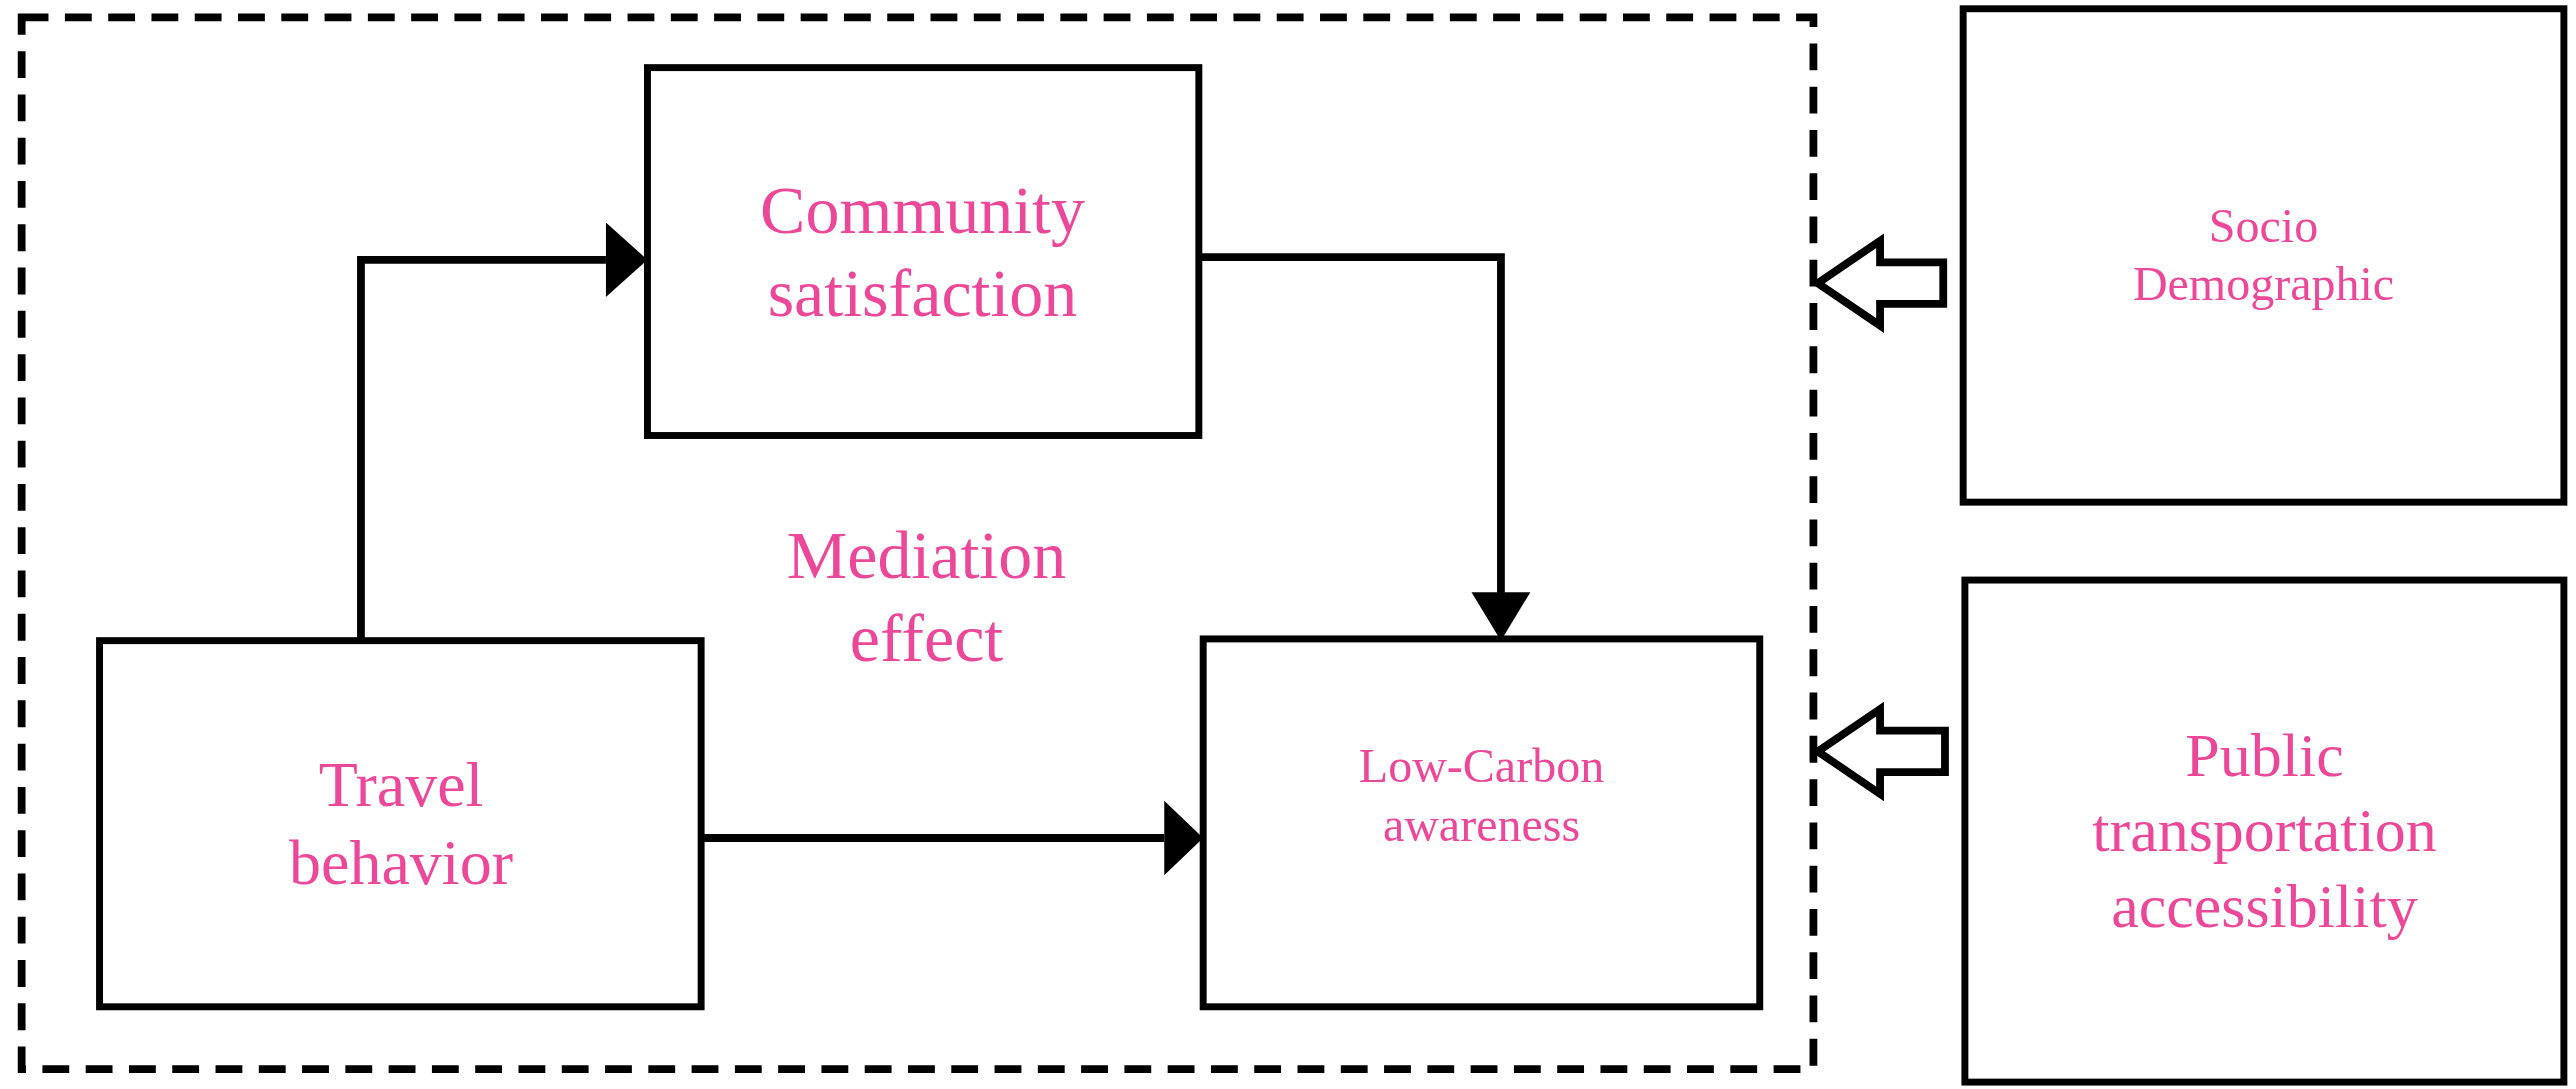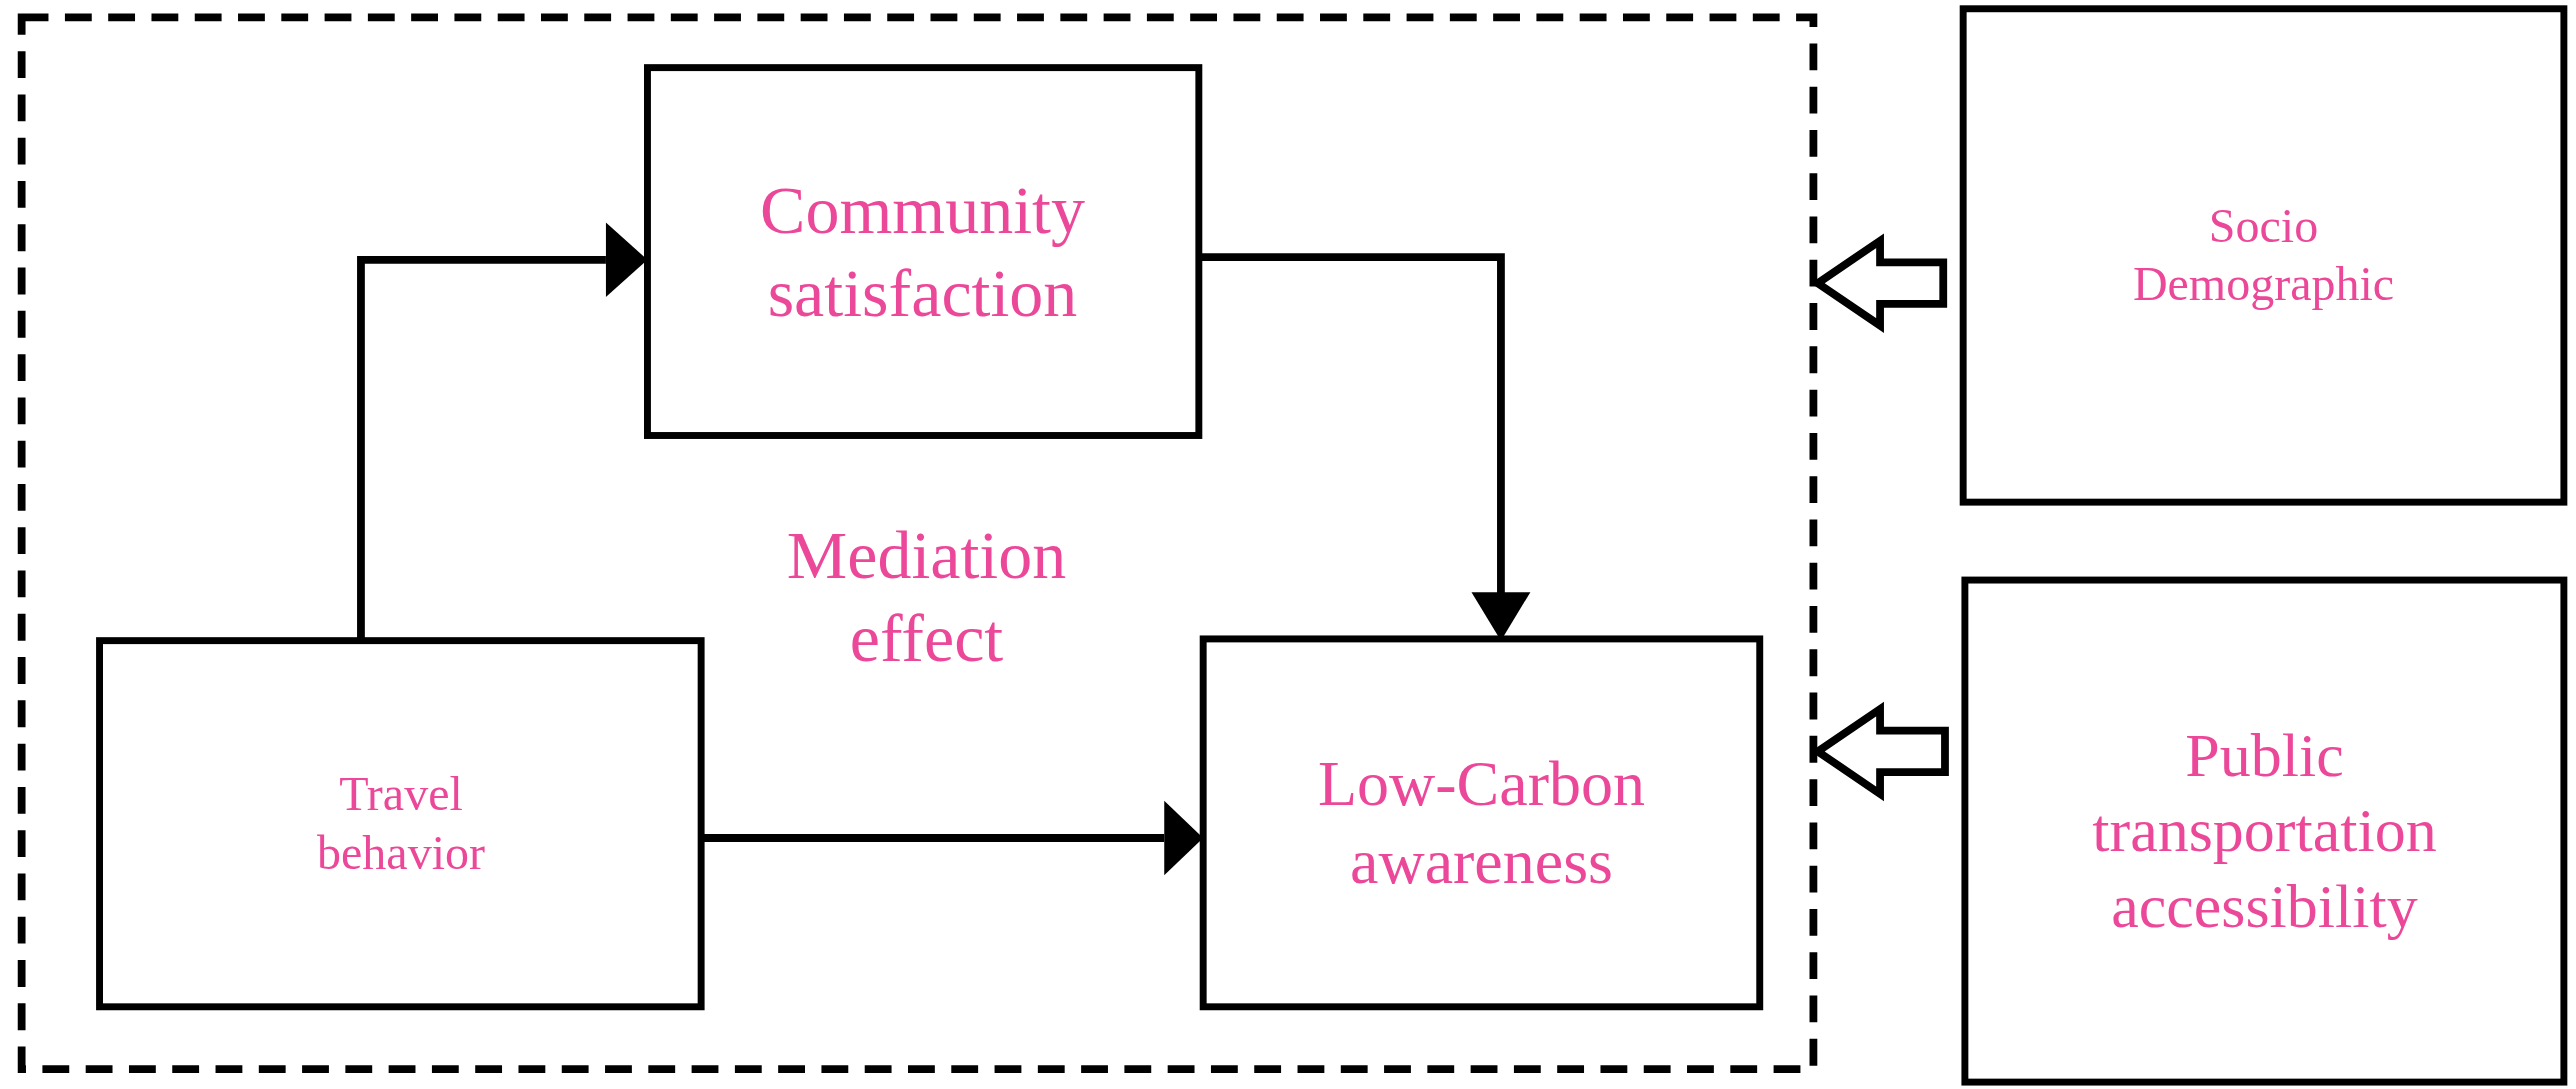--- a/index.html
+++ b/index.html
@@ -36,25 +36,25 @@
     line-height: 1.22;
     white-space: pre-line;
     pointer-events: none;
   }
   .lbl-community {
     left: 647px;  top: 68px;  width: 551px;  height: 368px;
     font-size: 68px;
   }
   .lbl-travel {
     left: 100px;  top: 641px;  width: 602px;  height: 366px;
-    font-size: 48px;
+    font-size: 64px;
   }
   .lbl-lowcarbon {
-    left: 1203px; top: 639px;  width: 557px;  height: 368px;
-    font-size: 64px;
+    left: 1203px; top: 612px;  width: 557px;  height: 368px;
+    font-size: 48px;
   }
   .lbl-socio {
     left: 1963px; top: 8.7px;   width: 601px;  height: 493px;
     font-size: 48px;
   }
   .lbl-public {
     left: 1965px; top: 580px;  width: 599px;  height: 502px;
     font-size: 62px;
   }
   .lbl-mediation {

